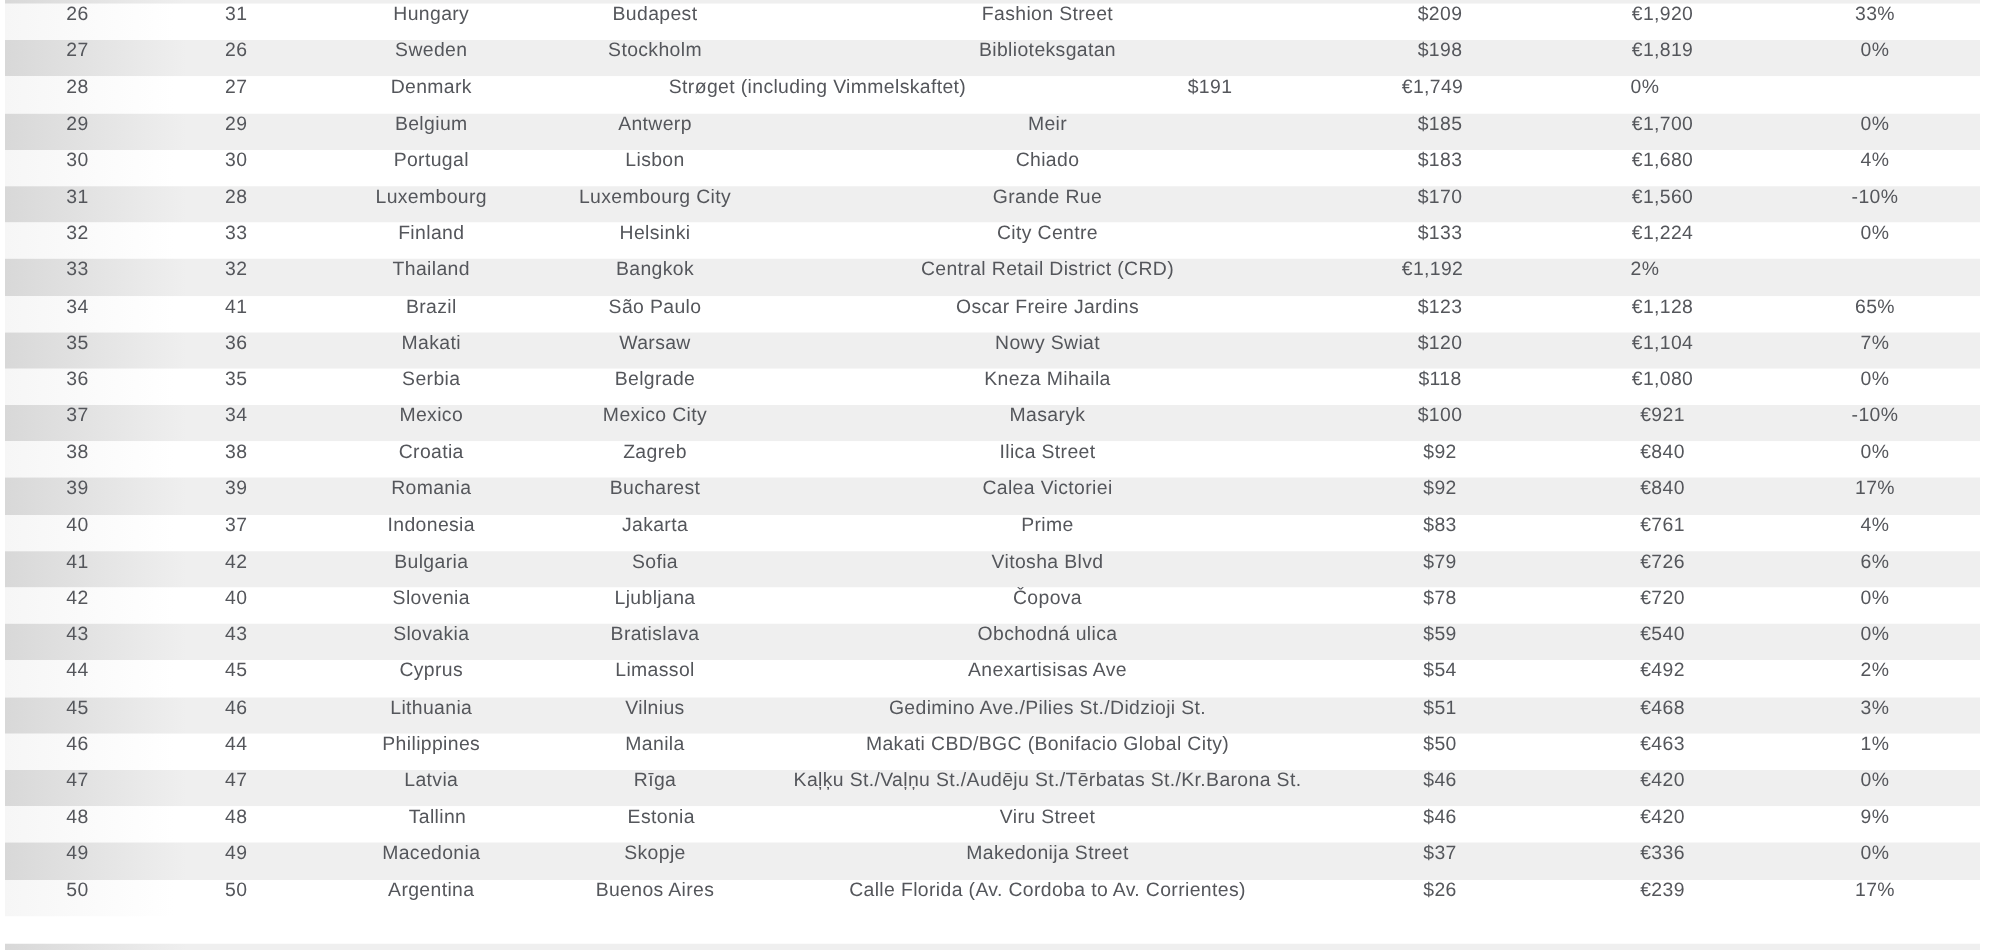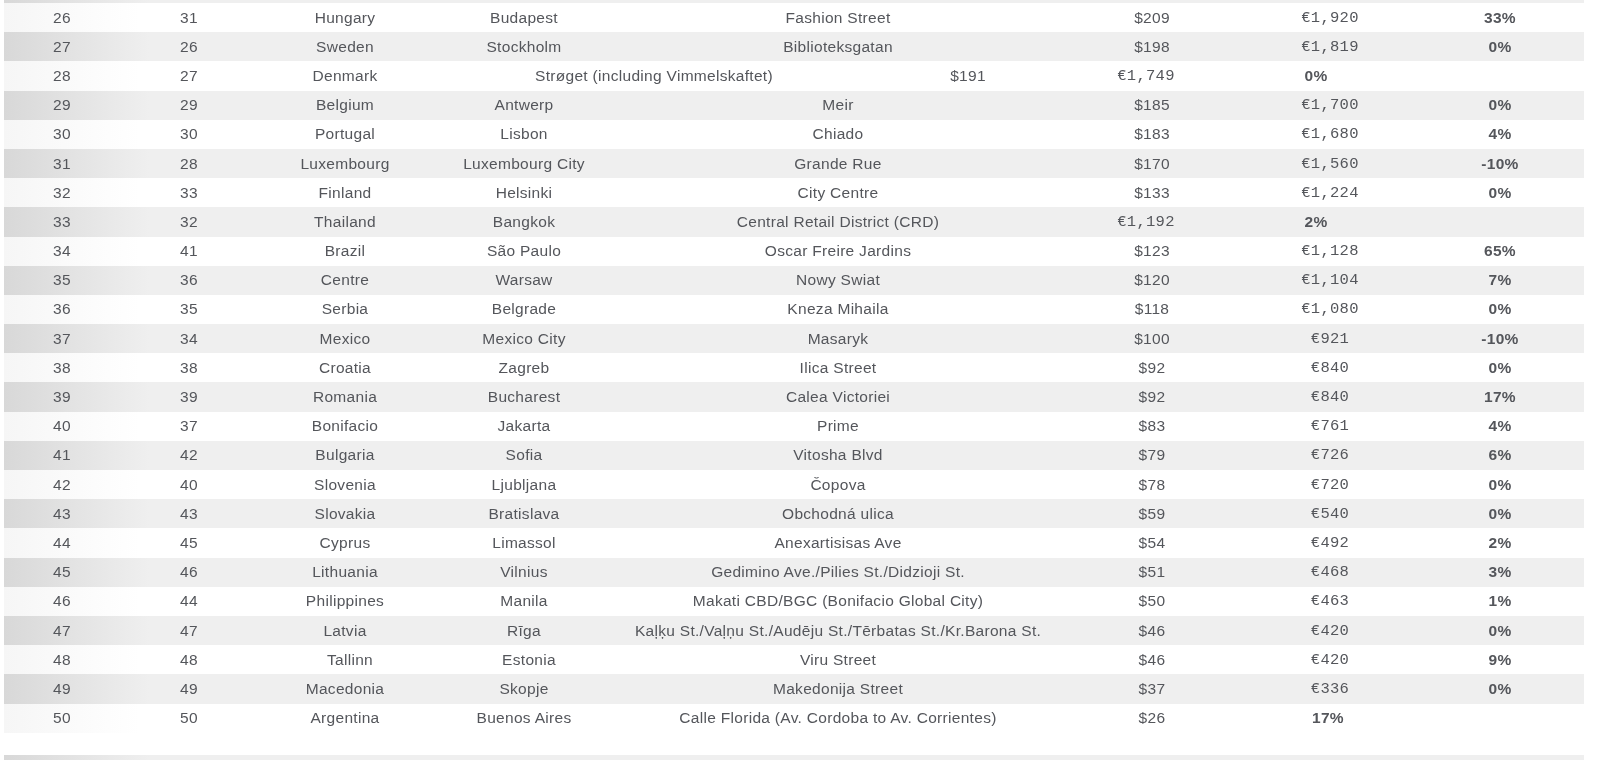--- a/index.html
+++ b/index.html
@@ -7,41 +7,41 @@
     width:1600px;height:760px;overflow:hidden;background:#ffffff;
     font-family:"Liberation Sans","DejaVu Sans",sans-serif;
     color:#54565b;
   }
   .prev-row-sliver{
     position:absolute;top:0;left:4px;width:1580px;height:3px;
     background:linear-gradient(90deg,#d8d8d8 0px,#efefef 145px,#efefef 100%);
   }
   .rows{position:absolute;top:3px;left:4px;width:1580px;}
   .row{
-    height:29.2px;display:flex;align-items:center;
+    height:29.2px;display:flex;align-items:flex-start;
     font-size:15.5px;letter-spacing:0.3px;
   }
   .row.even{
     background:linear-gradient(90deg,#f6f6f6 0px,#ffffff 135px,#ffffff 100%);
   }
   .row.odd{
     background:linear-gradient(90deg,#d8d8d8 0px,#efefef 145px,#efefef 100%);
   }
   .cell{
     display:flex;align-items:center;justify-content:center;
     white-space:nowrap;overflow:visible;
   }
   .c0{width:116px;}
   .c1{width:138px;}
   .c2{width:174px;}
   .c3{width:184px;}
   .c4{width:444px;}
   .c5{width:184px;}
-  .c6{width:172px;font-family:Liberation Mono, monospace;}
-  .c7{width:168px;font-weight:bold;}
+  .c6{width:172px;}
+  .c7{width:168px;}
   .next-row-sliver{
     position:absolute;top:755px;left:4px;width:1580px;height:5px;
     background:linear-gradient(90deg,#d8d8d8 0px,#efefef 145px,#efefef 100%);
   }
 </style>
 </head>
 <body>
 
 <div class="prev-row-sliver"></div>
 
@@ -130,21 +130,21 @@
       <div class="cell c2">Brazil</div>
       <div class="cell c3">São Paulo</div>
       <div class="cell c4">Oscar Freire Jardins</div>
       <div class="cell c5">$123</div>
       <div class="cell c6">€1,128</div>
       <div class="cell c7">65%</div>
     </div>
     <div class="row odd">
       <div class="cell c0">35</div>
       <div class="cell c1">36</div>
-      <div class="cell c2">Centre</div>
+      <div class="cell c2">Makati</div>
       <div class="cell c3">Warsaw</div>
       <div class="cell c4">Nowy Swiat</div>
       <div class="cell c5">$120</div>
       <div class="cell c6">€1,104</div>
       <div class="cell c7">7%</div>
     </div>
     <div class="row even">
       <div class="cell c0">36</div>
       <div class="cell c1">35</div>
       <div class="cell c2">Serbia</div>
@@ -180,21 +180,21 @@
       <div class="cell c2">Romania</div>
       <div class="cell c3">Bucharest</div>
       <div class="cell c4">Calea Victoriei</div>
       <div class="cell c5">$92</div>
       <div class="cell c6">€840</div>
       <div class="cell c7">17%</div>
     </div>
     <div class="row even">
       <div class="cell c0">40</div>
       <div class="cell c1">37</div>
-      <div class="cell c2">Bonifacio</div>
+      <div class="cell c2">Indonesia</div>
       <div class="cell c3">Jakarta</div>
       <div class="cell c4">Prime</div>
       <div class="cell c5">$83</div>
       <div class="cell c6">€761</div>
       <div class="cell c7">4%</div>
     </div>
     <div class="row odd">
       <div class="cell c0">41</div>
       <div class="cell c1">42</div>
       <div class="cell c2">Bulgaria</div>
@@ -284,17 +284,18 @@
       <div class="cell c6">€336</div>
       <div class="cell c7">0%</div>
     </div>
     <div class="row even">
       <div class="cell c0">50</div>
       <div class="cell c1">50</div>
       <div class="cell c2">Argentina</div>
       <div class="cell c3">Buenos Aires</div>
       <div class="cell c4">Calle Florida (Av. Cordoba to Av. Corrientes)</div>
       <div class="cell c5">$26</div>
+      <div class="cell c6">€239</div>
       <div class="cell c7">17%</div>
     </div>
   </div>
 
 <div class="next-row-sliver"></div>
 
 </body></html>

